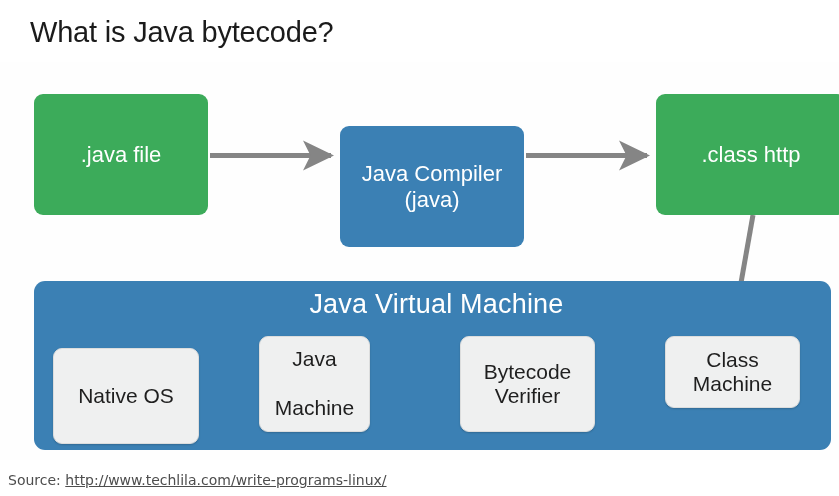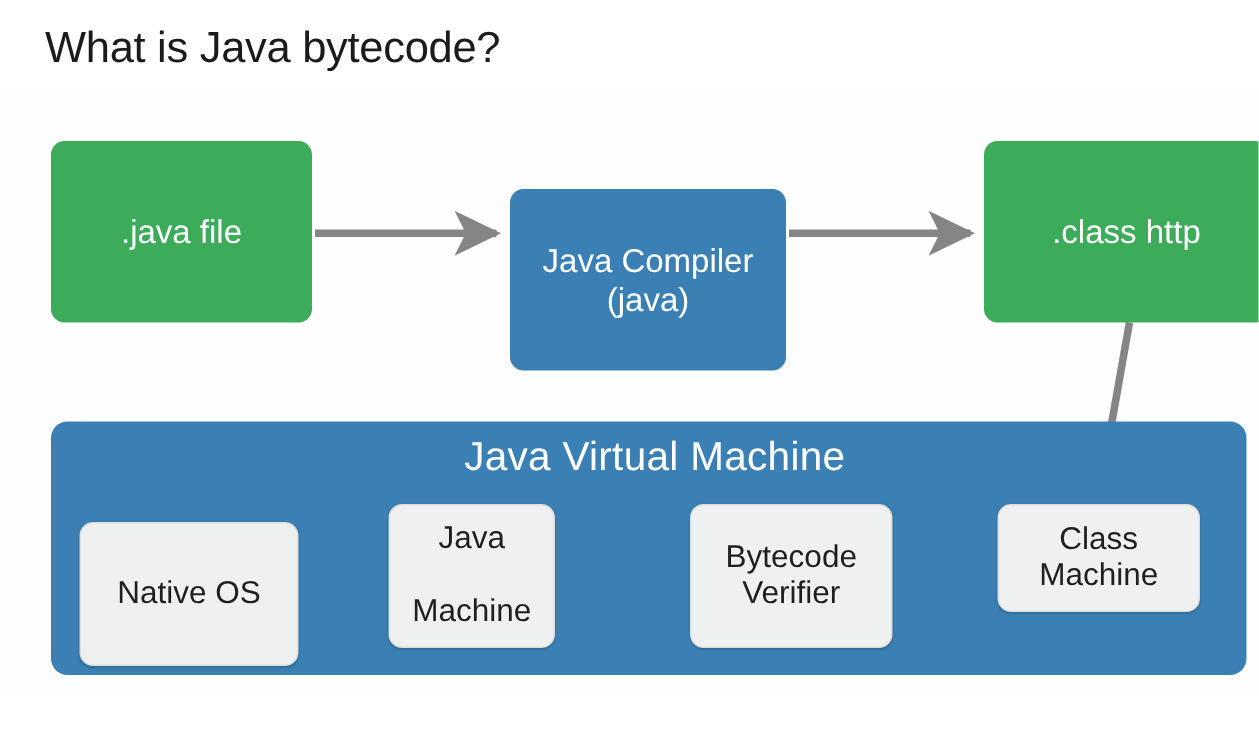--- a/index.html
+++ b/index.html
@@ -207,14 +207,18 @@
 
     <div class="node node-white" id="node-classloader">
       <span>
         <span>Class</span><br>
         <span>Machine</span>
       </span>
     </div>
 
   </div>
 
+  <div id="source-line">
+    <span id="source-label">Source:</span>
+    <span id="source-url">http://www.techlila.com/write-programs-linux/</span>
+  </div>
 
 </div>
 
 </body></html>

